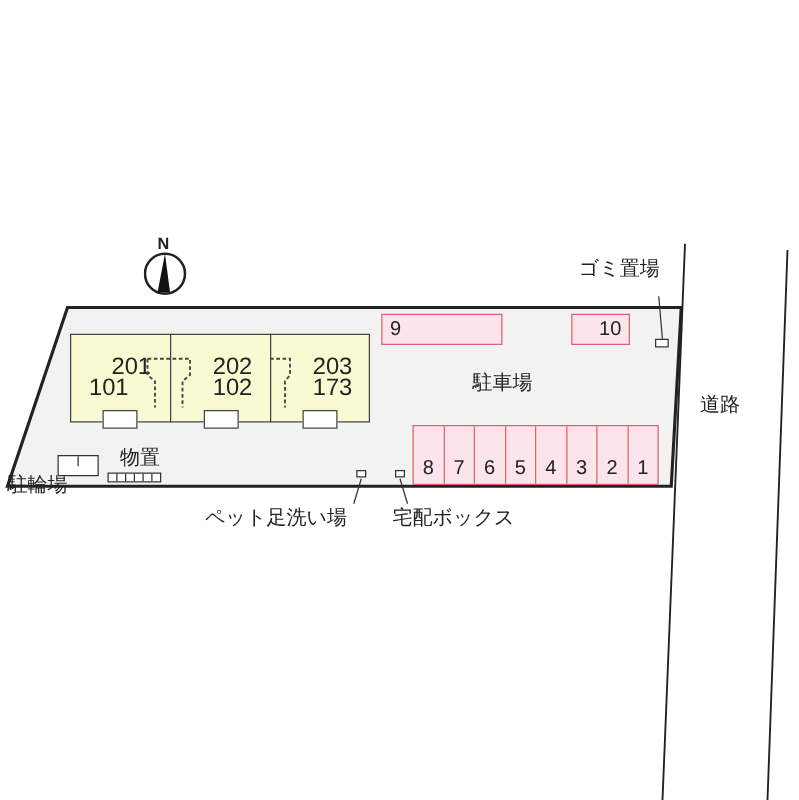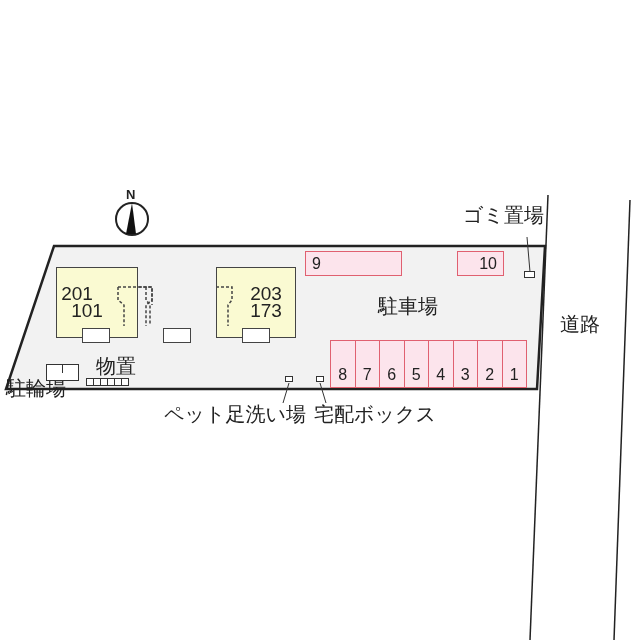--- a/index.html
+++ b/index.html
@@ -16,21 +16,21 @@
       color: #222222;
     }
     .canvas {
       position: absolute;
       left: 0; top: 0;
       width: 639px; height: 640px;
     }
     .abs { position: absolute; }
     .label {
       position: absolute;
-      font-size: 20px;
+      font-size: 16px;
       line-height: 18px;
       white-space: nowrap;
       color: #222;
     }
     .unit {
       position: absolute;
       background: #fafad2;
       border: 1.5px solid #444;
       box-sizing: border-box;
     }
@@ -125,22 +125,26 @@
 
   <div class="abs" style="left:115px;top:188px;width:36px;height:52px;">
     <div class="abs" style="left:11px;top:0;font-family:'Liberation Sans',sans-serif;font-weight:bold;font-size:13px;line-height:13px;">N</div>
     <svg class="abs" style="left:0;top:13px" width="36" height="36">
       <circle cx="17" cy="18" r="16" fill="#fff" stroke="#222" stroke-width="2"></circle>
       <polygon points="17,2 11,33 21,33" fill="#111"></polygon>
     </svg>
   </div>
 
   <div class="unit" style="left:56px;top:267px;width:82px;height:71px;">
-    <div class="unit-num" style="left:0;top:17px;width:40px;">201</div>
+    <div class="unit-num" style="left:28px;top:17px;width:40px;">201</div>
     <div class="unit-num" style="left:10px;top:34px;width:40px;">101</div>
+  </div>
+  <div class="unit" style="left:136px;top:267px;width:81px;height:71px;">
+    <div class="unit-num" style="left:24px;top:17px;width:50px;">202</div>
+    <div class="unit-num" style="left:24px;top:34px;width:50px;">102</div>
   </div>
   <div class="unit" style="left:216px;top:267px;width:80px;height:71px;">
     <div class="unit-num" style="left:24px;top:17px;width:50px;">203</div>
     <div class="unit-num" style="left:24px;top:34px;width:50px;">173</div>
   </div>
 
   <div class="porch" style="left:82px;top:328px;"></div>
   <div class="porch" style="left:163px;top:328px;"></div>
   <div class="porch" style="left:242px;top:328px;"></div>
 

